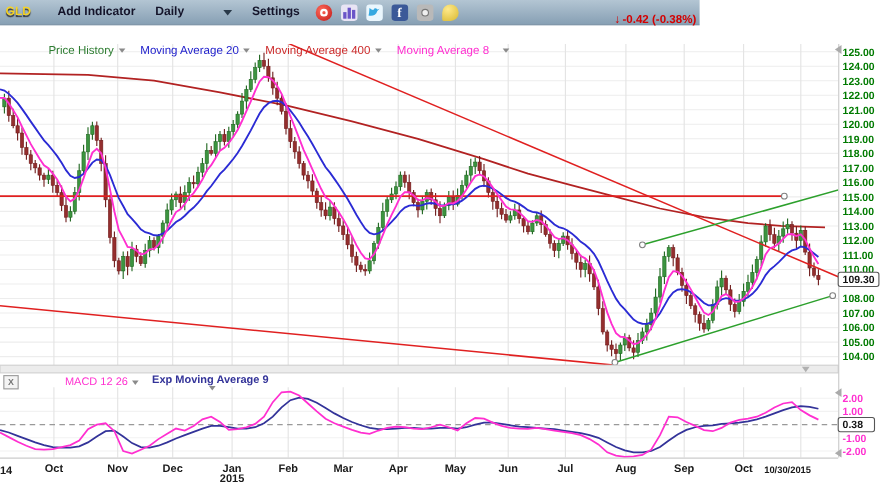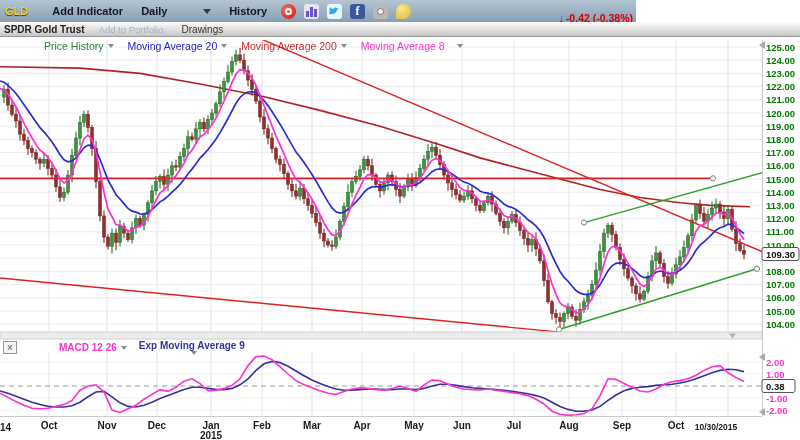--- a/index.html
+++ b/index.html
@@ -27,21 +27,21 @@
   .subbar .pale{color:#9fb2c5;margin:0 8px;font-size:9.5px;}
   .subbar .tab{margin:0 10px;color:#333;}
   
   .legend{position:absolute;left:4px;top:40px;display:flex;align-items:center;
           font-size:10.5px;background:transparent;}
   .litem{display:flex;align-items:center;margin-right:14px;cursor:pointer;}
   .lg-g{color:#2e7d32;padding-left:40px;} .lg-b{color:#2222cc;justify-content:center;} .lg-r{color:#cc2a2a;} .lg-m{color:#ff2fd0;gap:8px;}
   .macdhdr{position:absolute;left:3px;top:340px;display:flex;align-items:center;font-size:10px;}
   .xbox{width:12px;height:11px;border:1px solid #999;background:#f4f4f4;color:#777;
         font-size:8px;font-weight:bold;text-align:center;line-height:11px;margin-right:8px;cursor:pointer;}
-  .mlab{color:#ff2fd0;font-weight:bold;margin-right:2px;padding-left:34px;}
+  .mlab{color:#ff2fd0;font-weight:normal;margin-right:2px;padding-left:34px;}
   .elab{color:#333399;font-weight:bold;margin:0 2px 0 10px;flex-direction:column;}
   
   .tp{fill:#007a00;font:bold 9.5px "Liberation Sans",sans-serif;}
   .tm{fill:#ff2fd0;font:bold 9.5px "Liberation Sans",sans-serif;}
   .tx{fill:#1a1a1a;font:bold 10px "Liberation Sans",sans-serif;}
   .txs{fill:#1a1a1a;font:bold 8.5px "Liberation Sans",sans-serif;}
   .tbox{fill:#111;font:bold 9.5px "Liberation Sans",sans-serif;}
   
   .ic-alert{background:radial-gradient(circle at 35% 35%,#ff6a5a,#c01818);border-radius:50%;}
   .ic-alert:after{content:"";position:absolute;left:4px;top:4px;width:7px;height:7px;border:2px solid #fff;border-radius:50%;box-sizing:border-box;}
@@ -583,55 +583,50 @@
       </g>
     </svg>
 
   <div class="topbar">
     <span class="sym">GLD</span>
     <span class="tbtn">Add Indicator</span>
     <span class="ddl">
       <span>Daily</span>
       <span class="caret"></span>
     </span>
-    <span class="tbtn">History</span>
+    <span class="tbtn">Settings</span>
     <span class="ticon ic-alert"></span>
     <span class="ticon ic-bars">
       <i style="left:2px;height:6px;"></i>
         <i style="left:6px;height:10px;"></i>
         <i style="left:10px;height:8px;"></i>
     </span>
     <span class="ticon ic-tw">
       <svg width="13" height="13">
           <path d="M1,9 C4,10 8,9 9,5 L11,3 L9,3.6 C8,2 6,2.4 5.5,4 C4,4 2.5,3 2,2 C1.5,4 2,6 1,9 Z" fill="#35a8e0"></path>
         </svg>
     </span>
     <span class="ticon ic-fb">f</span>
     <span class="ticon ic-cam"></span>
     <span class="ticon ic-chat"></span>
     <span class="chg"><span class="arr">↓</span><span>-0.42 (-0.38%)</span></span>
   </div>
 
-  <div class="subbar">
-    <span class="title">SPDR Gold Trust</span>
-    <span class="pale">Add to Portfolio</span>
-    <span class="tab">Drawings</span>
-  </div>
 
   <div class="legend">
     <span class="litem lg-g">
         <span>Price History</span>
         <span class="caret sm"></span>
       </span>
     <span class="litem lg-b">
         <span>Moving Average 20</span>
         <span class="caret sm"></span>
       </span>
     <span class="litem lg-r">
-        <span>Moving Average 200</span>
+        <span>Moving Average 400</span>
         <span class="caret sm"></span>
       </span>
     <span class="litem lg-m">
         <span>Moving Average 8</span>
         <span class="caret sm"></span>
       </span>
   </div>
 
   <div class="macdhdr">
     <span class="xbox">X</span>

